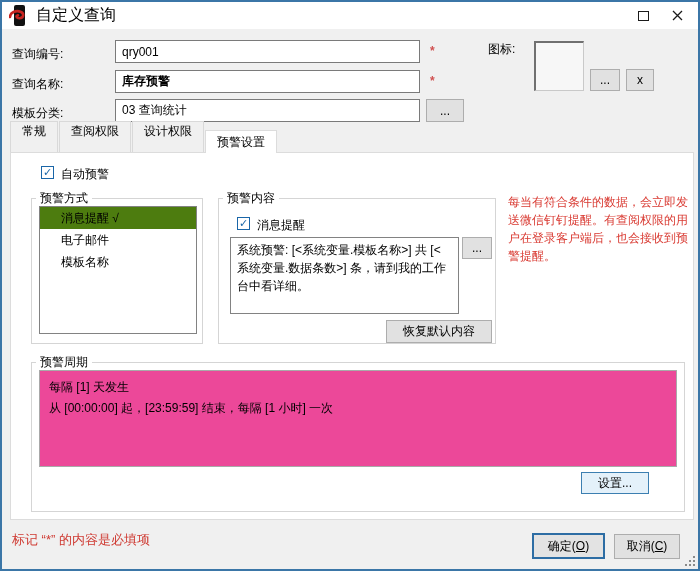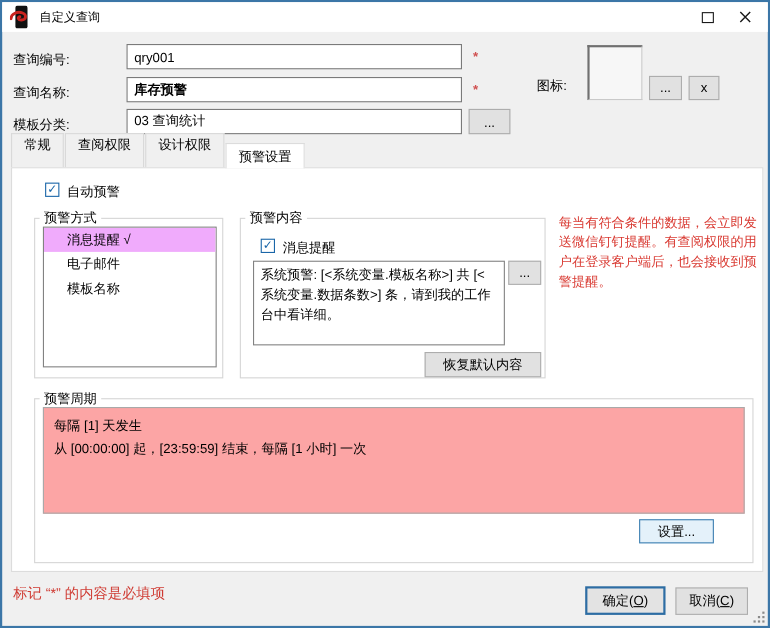--- a/index.html
+++ b/index.html
@@ -13,21 +13,21 @@
     position:absolute;inset:0;
     border:2px solid #3b76a7;
     background:#f0f0f0;box-sizing:border-box;
   }
   
   .titlebar{
     position:absolute;left:0;top:0;right:0;height:27px;
     background:#ffffff;display:flex;align-items:center;
   }
   .app-icon{margin-left:7px;width:20px;height:21px;flex:0 0 auto;}
-  .title-text{margin-left:7px;font-size:11px;}
+  .title-text{margin-left:7px;font-size:16px;}
   .cap-btn{
     position:absolute;top:0;width:30px;height:27px;
     display:flex;align-items:center;justify-content:center;cursor:default;
   }
   .cap-btn.max{right:40px;}
   .cap-btn.close{right:6px;}
   .max-glyph{width:9px;height:8px;border:1px solid #1a1a1a;display:block;}
   
   .lbl{position:absolute;color:#000;}
   .inp{
@@ -72,33 +72,33 @@
   
   .group{position:absolute;border:1px solid #d5d5d5;box-sizing:border-box;}
   .group-legend{
     position:absolute;top:-9px;left:4px;background:#fff;padding:0 4px;color:#000;
   }
   .listbox{
     position:absolute;left:28px;top:53px;width:158px;height:128px;
     box-sizing:border-box;border:1px solid #828282;background:#fff;overflow:hidden;
   }
   .list-item{height:22px;line-height:22px;padding-left:21px;cursor:default;}
-  .list-item.selected{background:#f0abfc;}
+  .list-item.selected{background:#4d7c0f;}
   .msgbox{
     position:absolute;left:219px;top:84px;width:229px;height:77px;
     box-sizing:border-box;border:1px solid #828282;background:#fff;
     padding:3px 6px;line-height:18px;word-break:break-all;
   }
   .tip{
     position:absolute;left:497px;top:40px;width:186px;
     color:#d93a32;line-height:18px;
   }
   .cyclebox{
     position:absolute;left:28px;top:217px;width:638px;height:97px;
-    box-sizing:border-box;border:1px solid #a9a9a9;background:#fca5a5;
+    box-sizing:border-box;border:1px solid #a9a9a9;background:#ec4899;
     padding:6px 9px;line-height:21px;
   }
   .settings-btn{
     left:570px;top:319px;width:68px;height:22px;
     background:#e4f1fa;border:1px solid #3c7fb1;
   }
   
   .footer-note{position:absolute;left:10px;top:529px;font-size:13px;color:#cf3a32;}
   .ok-btn{
     left:530px;top:531px;width:73px;height:26px;
@@ -137,21 +137,21 @@
   <span class="star" style="left:428px;top:42px;">*</span>
 
   <span class="lbl" style="left:10px;top:74px;">查询名称:</span>
   <input class="inp" style="left: 113px; top: 68px; width: 305px; font-weight: bold;" value="库存预警">
   <span class="star" style="left:428px;top:72px;">*</span>
 
   <span class="lbl" style="left:10px;top:103px;">模板分类:</span>
   <input class="inp" style="left: 113px; top: 97px; width: 305px;" value="03 查询统计">
   <div class="btn" style="left:424px;top:97px;width:38px;height:23px;">...</div>
 
-  <span class="lbl" style="left:486px;top:68px;">图标:</span>
+  <span class="lbl" style="left:486px;top:39px;">图标:</span>
   <div class="icon-box"></div>
   <div class="btn" style="left:588px;top:67px;width:30px;height:22px;">...</div>
   <div class="btn" style="left:624px;top:67px;width:28px;height:22px;">x</div>
 
   <div class="tabstrip">
     <div class="tab">常规</div>
     <div class="tab">查阅权限</div>
     <div class="tab">设计权限</div>
     <div class="tab active">预警设置</div>
   </div>

